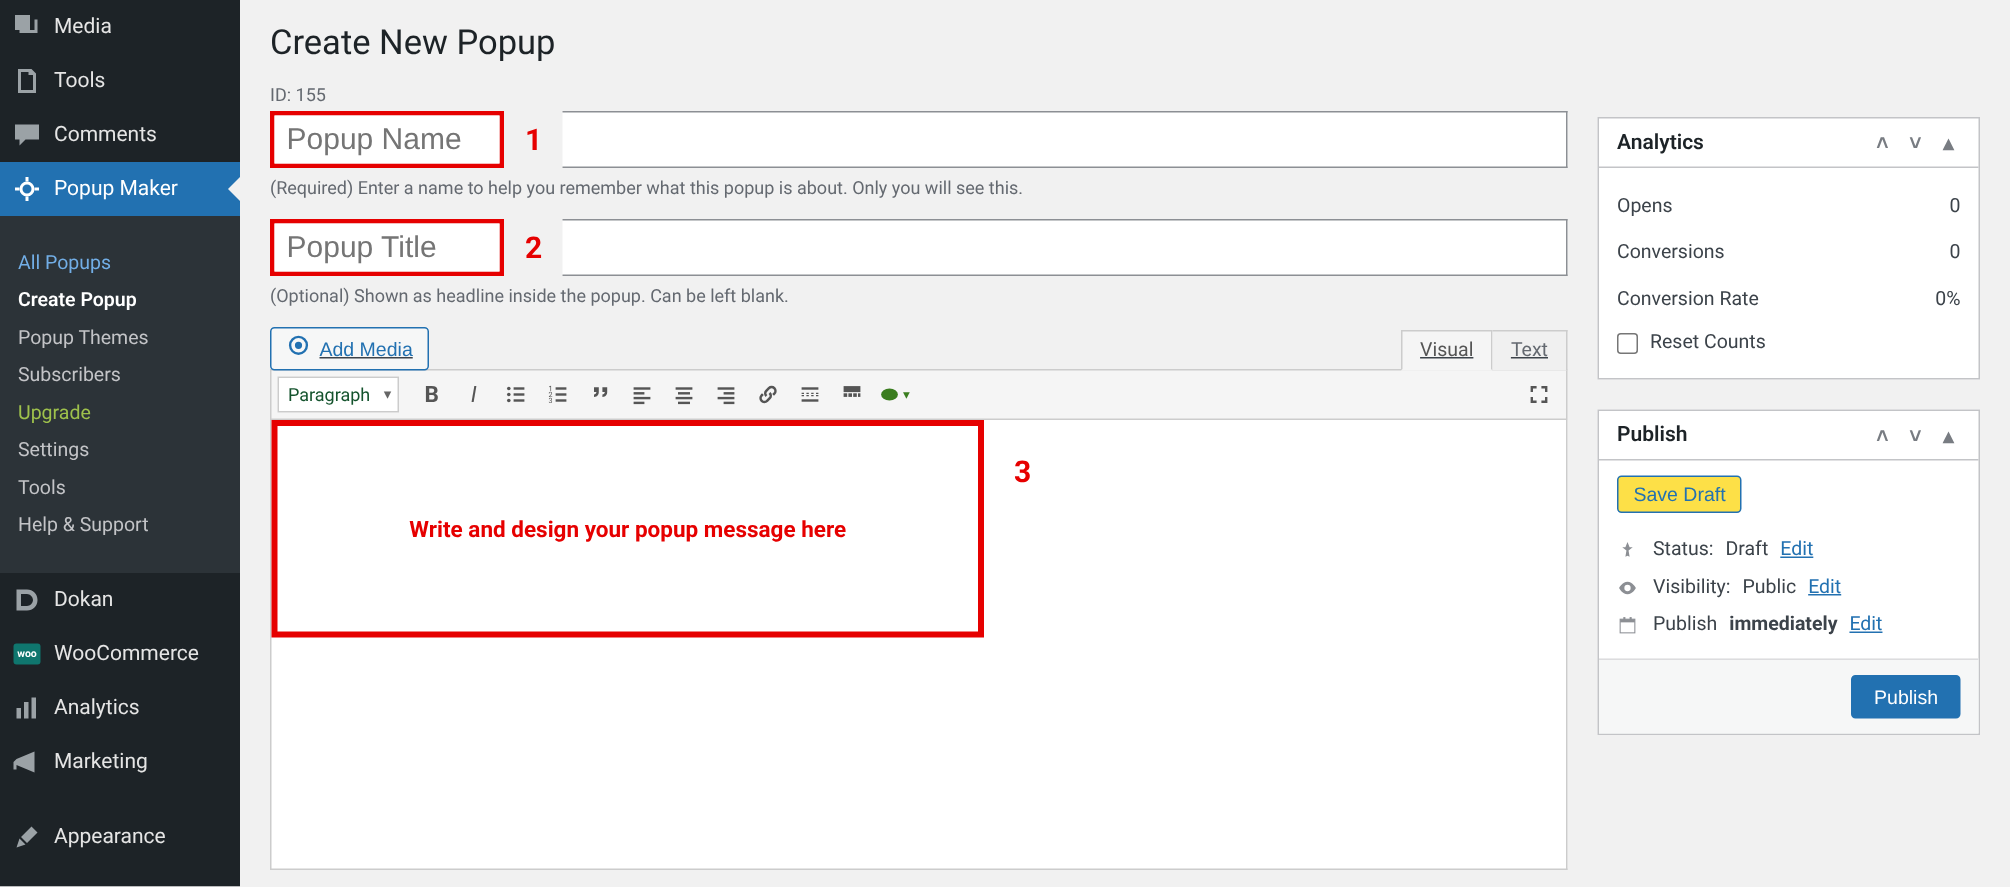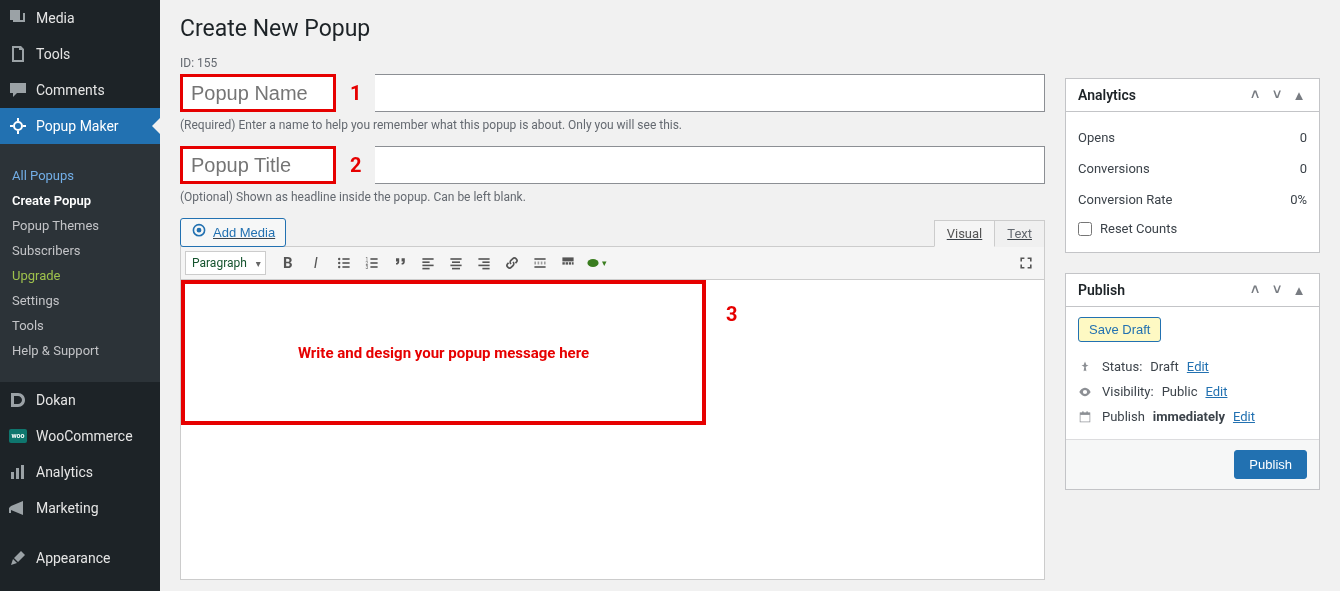--- a/index.html
+++ b/index.html
@@ -140,21 +140,21 @@
   .toolbar-spacer { flex:1; }
   .editor-area {
     border:1px solid #ccc; border-top:none;
     background:#fff; min-height:300px;
     padding:12px;
     position:relative;
   }
   .editor-overlay-row { display:flex; align-items:flex-start; gap:20px; }
   .editor-red-box {
     border:4px solid #e60000;
-    width:525px; height:145px;
+    width:475px; height:145px;
     display:flex; align-items:center; justify-content:center;
     font-weight:700; color:#e60000; font-size:15px;
     margin-top:-12px; margin-left:-12px;
     padding:10px; text-align:center;
   }
   
   .metabox {
     border:1px solid #c3c4c7; background:#fff;
     margin-bottom:20px;
   }
@@ -164,21 +164,21 @@
     font-size:14px; font-weight:600; color:#1d2327;
   }
   .metabox-header .h-actions { display:flex; gap:6px; color:#787c82;}
   .h-act { width:16px; height:16px; display:flex; align-items:center; justify-content:center; cursor:pointer;}
   .metabox-body { padding:10px 12px; font-size:13px; color:#3c434a; }
   .stat-row { display:flex; justify-content:space-between; padding:8px 0; }
   .reset-row { display:flex; align-items:center; gap:8px; padding:6px 0; }
   .reset-row input { width:14px; height:14px; }
   .save-draft-btn {
     display:inline-block; border:1px solid #2271b1;
-    color:#2271b1; background:#fef9c3;
+    color:#2271b1; background:#fde047;
     font-size:13px; padding:4px 10px; border-radius:3px; cursor:pointer;
     margin-bottom:12px;
   }
   .pub-row { display:flex; align-items:center; gap:8px; padding:5px 0; font-size:13px; }
   .pub-row .pre-icon { width:16px; color:#8c8f94; display:flex; }
   .pub-row a { color:#2271b1; text-decoration:underline; cursor:pointer; }
   .metabox-footer {
     border-top:1px solid #dcdcde; background:#f6f7f7;
     padding:10px 12px; display:flex; justify-content:flex-end;
   }

